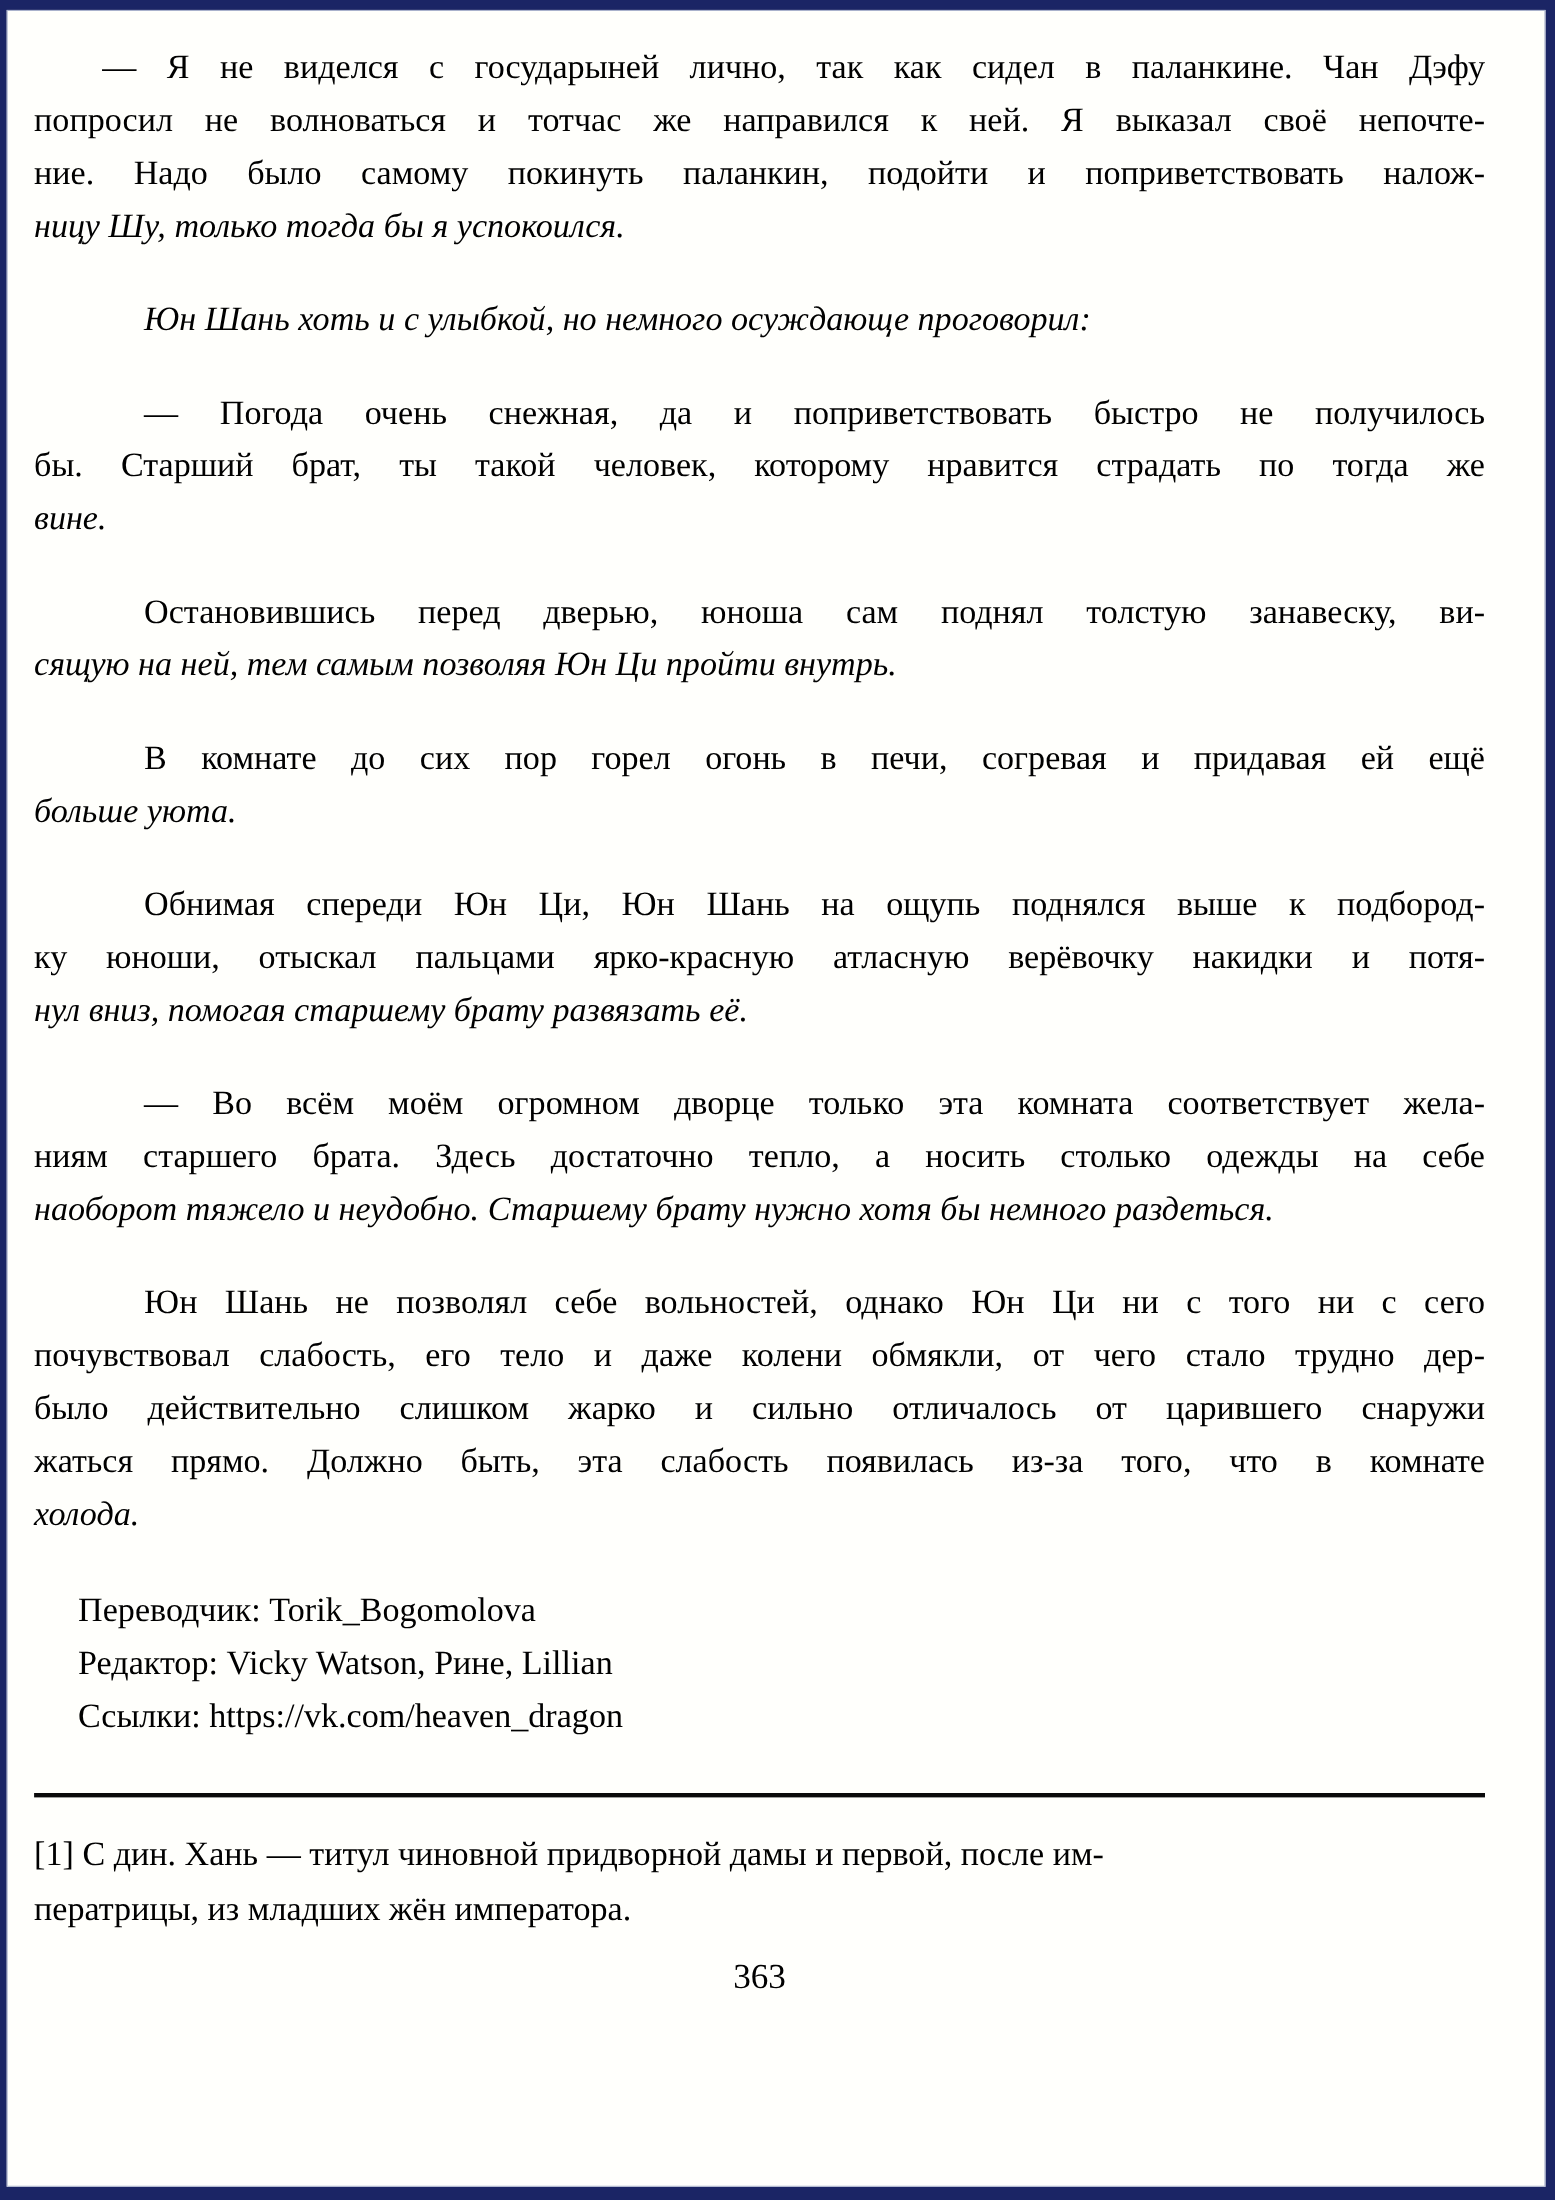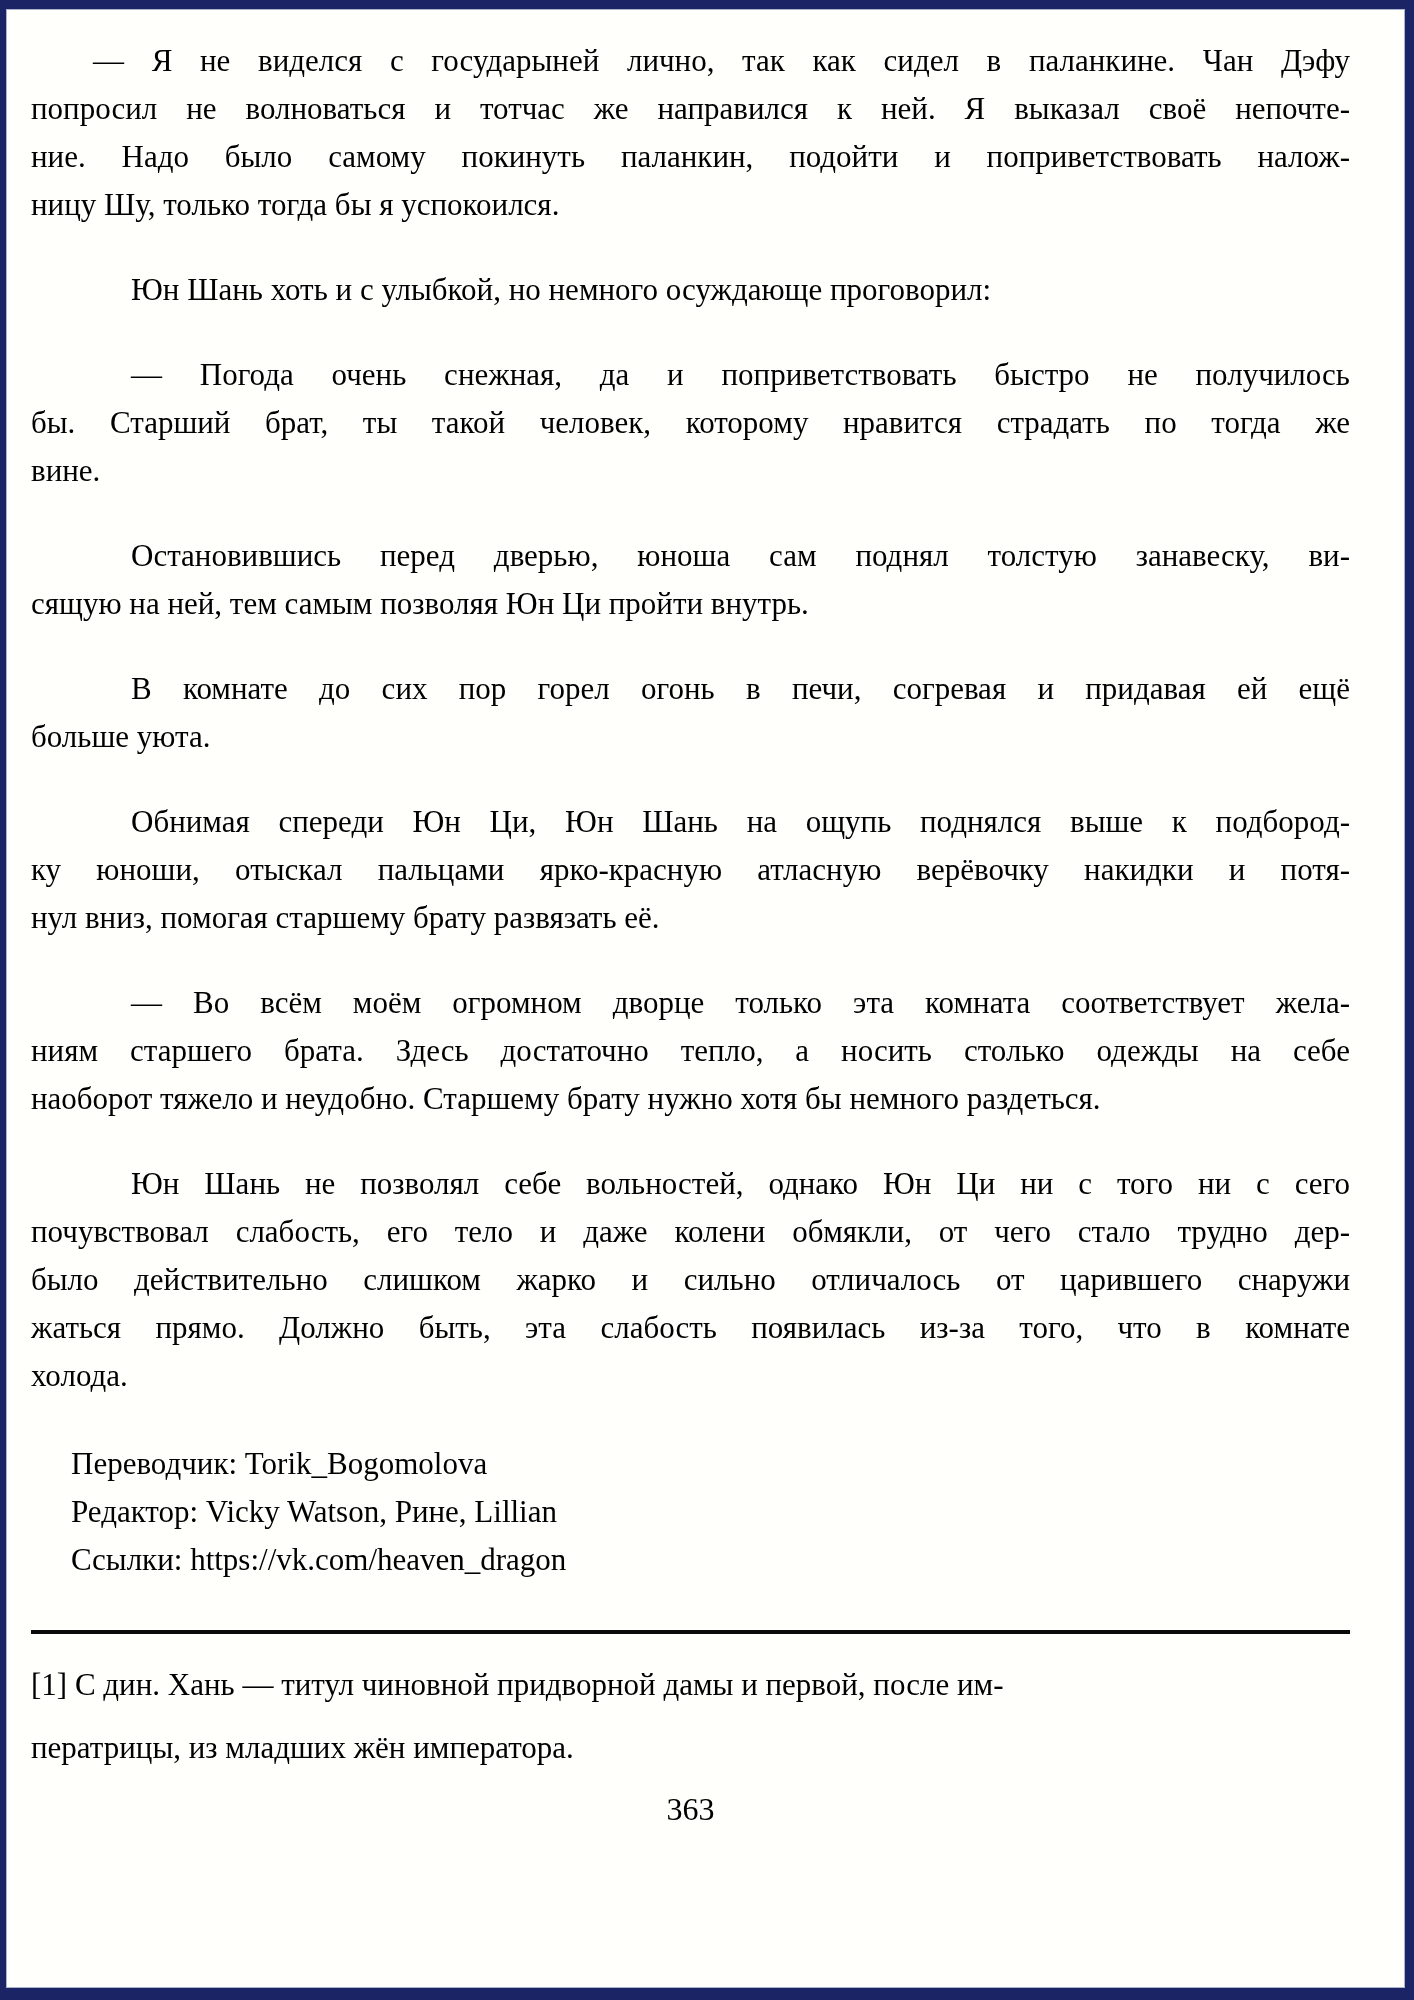--- a/index.html
+++ b/index.html
@@ -27,40 +27,40 @@
   }
   #paragraphs p.para:first-child { margin-top: 0; }
   p.para .line {
     display: block;
     text-align: justify;
     text-align-last: justify;
     white-space: normal;
   }
   p.para .line.first { padding-left: 100px; }
   #paragraphs p.para:first-child .line.first { padding-left: 62px; }
-  p.para .line.last { text-align: right; text-align-last: left; }
+  p.para .line.last { text-align: right; text-align-last: left; font-style: italic; }
   .credits {
     margin-top: 40px;
     padding-left: 40px;
     font-size: 31px;
     line-height: 48px;
   }
   .credits .credit-line { display: block; }
   .separator {
     margin-top: 46px;
     height: 4px;
     background: #0a0a0a;
   }
   .footnote {
     margin-top: 26px;
     font-size: 31px;
     line-height: 50px;
     max-width: 985px;
   }
-  .footnote .fn-line { display: block; margin-top: 13px; }
+  .footnote .fn-line { display: block; }
   .pagenum {
     margin-top: 14px;
     text-align: center;
     font-size: 32px;
     line-height: 44px;
   }
 </style>
 </head>
 <body>
 

